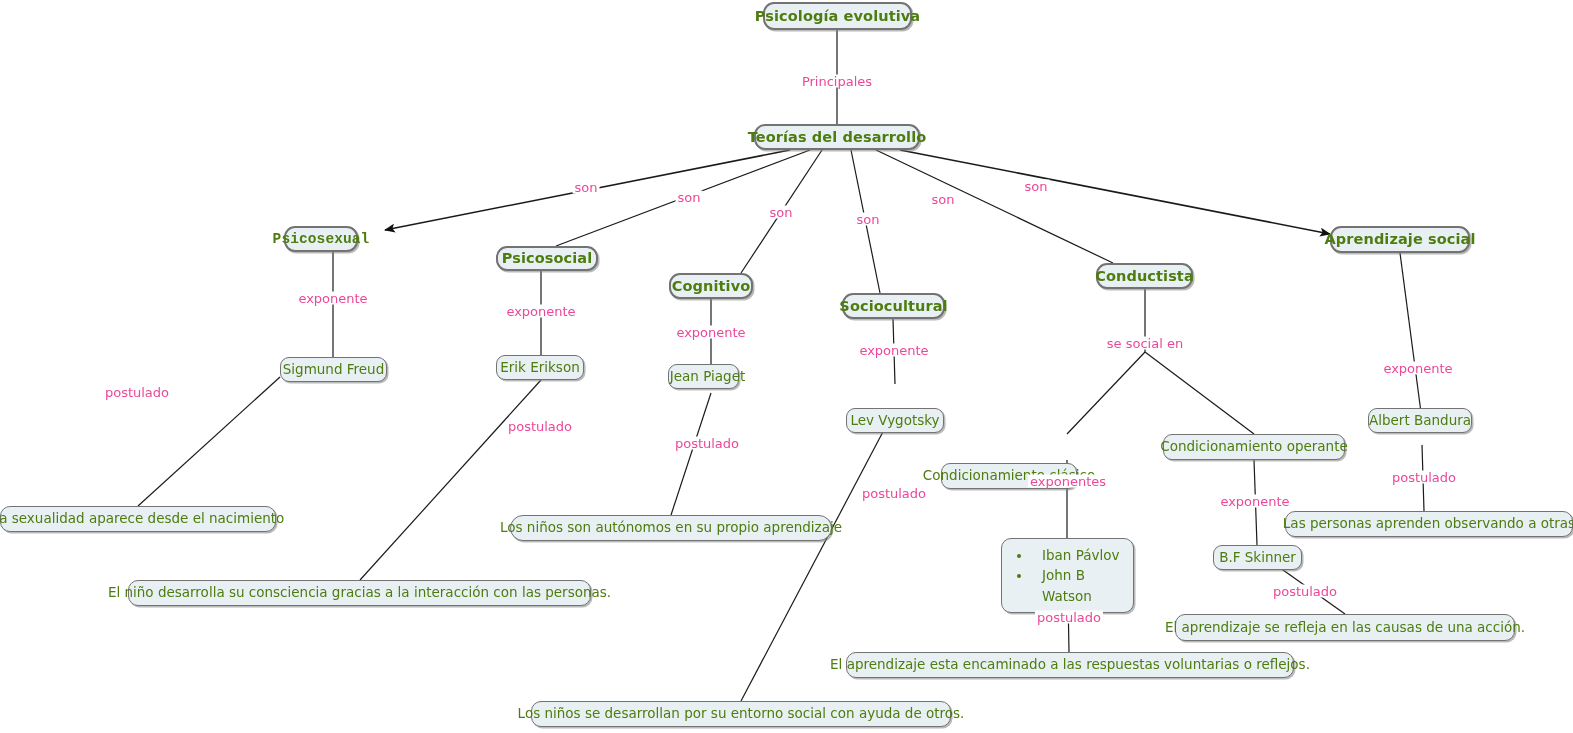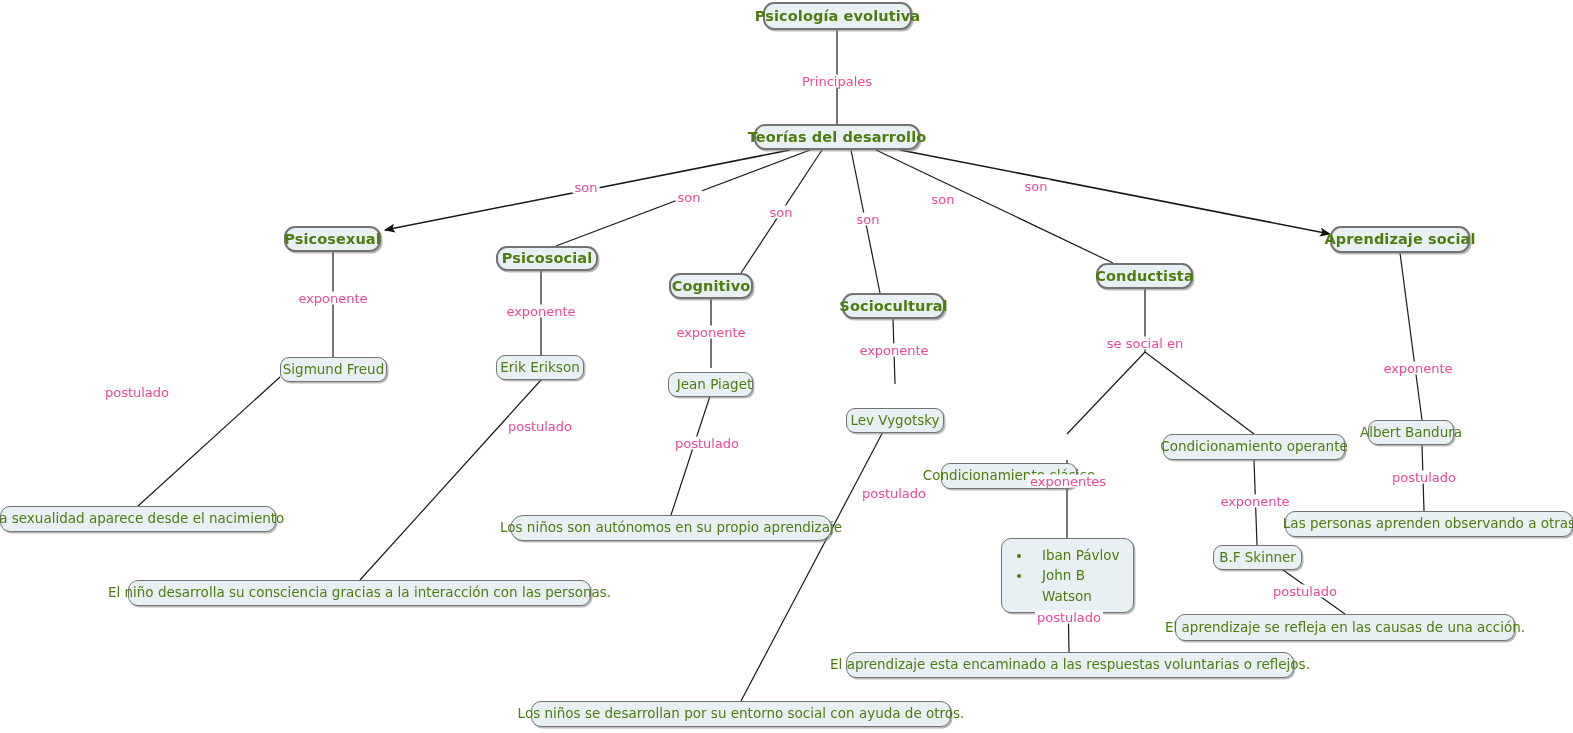--- a/index.html
+++ b/index.html
@@ -122,33 +122,33 @@
         <line x1="1254" y1="460" x2="1257" y2="545" stroke="#1a1a1a" stroke-width="1.2"></line>
         <line x1="1068" y1="596" x2="1069" y2="652" stroke="#1a1a1a" stroke-width="1.2"></line>
         <line x1="1276" y1="565" x2="1345" y2="614" stroke="#1a1a1a" stroke-width="1.2"></line>
         <line x1="1422" y1="445" x2="1424" y2="511" stroke="#1a1a1a" stroke-width="1.2"></line>
       </g>
   </svg>
 
   <div id="node-layer">
       <div class="node concept" style="left: 763px; top: 2px; width: 149px; min-height: 28px;">Psicología evolutiva</div>
       <div class="node concept" style="left: 754px; top: 124px; width: 166px; min-height: 26px;">Teorías del desarrollo</div>
-      <div class="node concept" style="left: 284px; top: 226px; width: 97px; min-height: 26px;">Psicosexual</div>
+      <div class="node concept" style="left: 284px; top: 226px; width: 74px; min-height: 26px; font-family: Liberation Mono, monospace;">Psicosexual</div>
       <div class="node concept" style="left: 496px; top: 246px; width: 102px; min-height: 25px;">Psicosocial</div>
       <div class="node concept" style="left: 669px; top: 273px; width: 84px; min-height: 26px;">Cognitivo</div>
       <div class="node concept" style="left: 842px; top: 293px; width: 103px; min-height: 26px;">Sociocultural</div>
       <div class="node concept" style="left: 1096px; top: 263px; width: 97px; min-height: 26px;">Conductista</div>
       <div class="node concept" style="left: 1330px; top: 226px; width: 140px; min-height: 27px;">Aprendizaje social</div>
       <div class="node plain" style="left: 280px; top: 357px; width: 107px; min-height: 25px;">Sigmund Freud</div>
       <div class="node plain" style="left: 496px; top: 355px; width: 88px; min-height: 25px;">Erik Erikson</div>
-      <div class="node plain" style="left: 668px; top: 372px; width: 85px; min-height: 25px; padding-left: 8px;">Jean Piaget</div>
+      <div class="node plain" style="left: 668px; top: 364px; width: 71px; min-height: 25px; padding-left: 8px;">Jean Piaget</div>
       <div class="node plain" style="left: 846px; top: 384px; width: 98px; min-height: 25px; margin-top: 24px;">Lev Vygotsky</div>
       <div class="node plain" style="left: 941px; top: 434px; width: 136px; min-height: 26px; margin-top: 29px;">Condicionamiento clásico</div>
       <div class="node plain" style="left: 1163px; top: 434px; width: 182px; min-height: 26px;">Condicionamiento operante</div>
-      <div class="node plain" style="left: 1368px; top: 420px; width: 86px; min-height: 25px;">Albert Bandura</div>
+      <div class="node plain" style="left: 1368px; top: 408px; width: 104px; min-height: 25px;">Albert Bandura</div>
       <div class="node plain" style="left: 1213px; top: 545px; width: 89px; min-height: 25px;">B.F Skinner</div>
       <div class="node statement" style="left: 0px; top: 506px; width: 276px; min-height: 26px;">La sexualidad aparece desde el nacimiento</div>
       <div class="node statement" style="left: 128px; top: 580px; width: 463px; min-height: 26px;">El niño desarrolla su consciencia gracias a la interacción con las personas.</div>
       <div class="node statement" style="left: 510px; top: 515px; width: 322px; min-height: 26px; border-radius: 13px;">Los niños son autónomos en su propio aprendizaje</div>
       <div class="node statement" style="left: 531px; top: 701px; width: 420px; min-height: 26px;">Los niños se desarrollan por su entorno social con ayuda de otros.</div>
       <div class="node statement" style="left: 846px; top: 652px; width: 448px; min-height: 26px;">El aprendizaje esta encaminado a las respuestas voluntarias o reflejos.</div>
       <div class="node statement" style="left: 1175px; top: 614px; width: 340px; min-height: 27px;">El aprendizaje se refleja en las causas de una acción.</div>
       <div class="node statement" style="left: 1285px; top: 511px; width: 288px; min-height: 26px;">Las personas aprenden observando a otras</div>
       <div class="node plain listbox" style="left: 1001px; top: 538px; width: 133px; min-height: 58px;">
         <ul>

